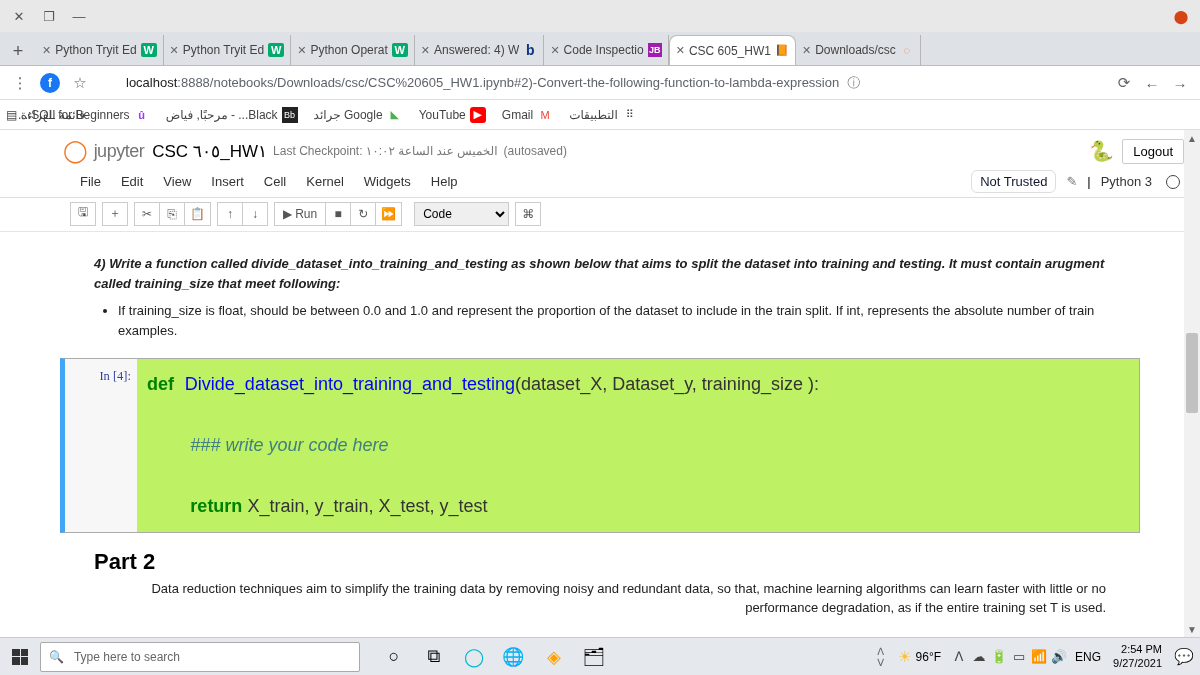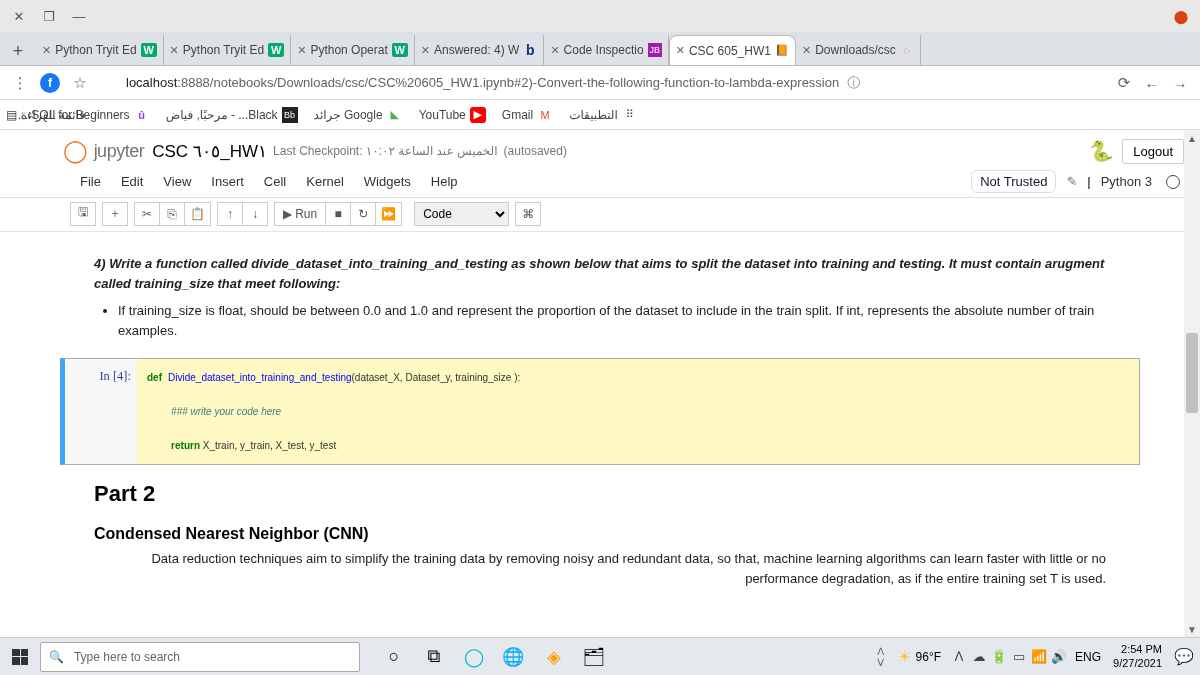--- a/index.html
+++ b/index.html
@@ -8,21 +8,21 @@
 .tb-btn { width:30px; height:30px; display:flex; align-items:center; justify-content:center; color:#555; cursor:pointer; }
 .tabs-row { height:34px; background:#dee1e6; display:flex; align-items:flex-end; padding-left:4px; border-bottom:1px solid #bbb; }
 .new-tab { width:28px; height:28px; display:flex; align-items:center; justify-content:center; font-size:18px; color:#555; margin-right:4px; cursor:pointer;}
 .tab { height:30px; display:flex; align-items:center; padding:0 6px; font-size:12px; color:#444; max-width:150px; border-right:1px solid #b5b5b5; cursor:pointer; }
 .tab.active { background:#fff; border-radius:8px 8px 0 0; border:1px solid #bbb; border-bottom:none; }
 .tab-close { font-size:11px; margin-right:4px; color:#666; }
 .tab-label { white-space:nowrap; overflow:hidden; text-overflow:clip; max-width:110px; }
 .tab-ico { width:14px; height:14px; margin-left:4px; font-size:11px; display:flex; align-items:center; justify-content:center; }
 .w3-ico { background:#04aa6d; color:#fff; font-weight:bold; border-radius:2px; width:16px; height:14px; }
 .b-ico { color:#0d3880; font-weight:bold; font-size:14px; }
-.jb-ico { background:#a21caf; color:#fff; font-size:9px; font-weight:normal; padding:1px 2px; }
+.jb-ico { background:#a21caf; color:#fff; font-size:9px; font-weight:bold; padding:1px 2px; }
 .jup-ico { color:#f37626; }
 .addr-bar { height:34px; background:#fff; display:flex; align-items:center; padding:0 6px; border-bottom:1px solid #ddd; }
 .ab-ico { width:28px; height:28px; display:flex; align-items:center; justify-content:center; color:#5f6368; cursor:pointer; font-size:15px; }
 .f-badge { width:20px; height:20px; border-radius:50%; background:#1877f2; color:#fff; font-size:12px; font-weight:bold; display:flex; align-items:center; justify-content:center; margin:0 6px; }
 .url-box { flex:1; height:28px; display:flex; align-items:center; padding:0 12px; font-size:13px; color:#5f6368; }
 .url-box .host { color:#202124;padding-left:20px; }
 .bm-bar { height:30px; background:#fff; display:flex; align-items:center; justify-content:flex-end; padding:0 10px; border-bottom:1px solid #ddd; font-size:12px; direction:rtl; }
 .bm-item { display:flex; align-items:center; margin:0 8px; color:#444; cursor:pointer; }
 .bm-ico { width:16px; height:16px; margin-left:4px; display:inline-flex; align-items:center; justify-content:center; font-size:11px; }
 .read-list { position:absolute; left:6px; top:0; height:30px; display:flex; align-items:center; font-size:12px; color:#444; cursor:pointer; }
@@ -46,21 +46,21 @@
 .tbtn { border:1px solid #ccc; background:#fff; height:24px; min-width:26px; display:flex; align-items:center; justify-content:center; font-size:12px; color:#555; cursor:pointer; padding:0 5px; }
 .tbtn + .tbtn { margin-left:-1px; }
 .tgroup { display:flex; margin-right:6px; }
 .run-btn { padding:0 8px; }
 .ct-sel { border:1px solid #ccc; height:24px; font-size:12px; padding:0 4px; margin-left:6px; min-width:95px; }
 .nb-area { padding:14px 30px 0 30px; background:#fff; }
 .prose { padding:8px 64px 10px 64px; font-size:13px; color:#222; line-height:1.5; }
 .prose ul { padding-left:24px; margin-top:8px; }
 .code-cell { margin:8px 30px 0 30px; border:1px solid #ababab; border-left:5px solid #42a5f5; background:#f7f7f7; display:flex; }
 .prompt { width:72px; text-align:right; padding:10px 6px 0 0; color:#303f9f; font-family:Liberation Serif, serif; font-size:12.5px; flex-shrink:0;}
-.code-area { flex:1; padding:10px 10px; font-family:Menlo,Consolas,monospace; font-size:10px; line-height:1.7; color:#333; background:#fef9c3; }
+.code-area { flex:1; padding:10px 10px; font-family:Menlo,Consolas,monospace; font-size:18px; line-height:1.7; color:#333; background:#bef264; }
 .kw { color:#008000; font-weight:bold; }
 .fn { color:#0000ff; }
 .cm { color:#408080; font-style:italic; }
 .h2 { font-size:22px; font-weight:bold; padding:16px 64px 4px 64px; }
 .h3 { font-size:16px; font-weight:bold; padding:14px 64px 6px 64px; }
 .sbar { position:absolute; right:0; top:0; bottom:0; width:16px; background:#f1f1f1; }
 .sbar-btn { height:16px; display:flex; align-items:center; justify-content:center; font-size:10px; color:#666; }
 .sbar-thumb { position:absolute; width:12px; left:2px; background:#c1c1c1; border-radius:2px; }
 .taskbar { position:absolute; bottom:0; left:0; right:0; height:38px; background:#e5e8ec; display:flex; align-items:center; border-top:1px solid #ccc; font-size:12px; }
 .tb-start { width:40px; height:38px; display:flex; align-items:center; justify-content:center; cursor:pointer; }
@@ -242,21 +242,20 @@
     <div class="code-cell">
       <div class="prompt">In [4]:</div>
       <div class="code-area">
         <span class="kw">def</span> <span class="fn">Divide_dataset_into_training_and_testing</span><span>(dataset_X, Dataset_y, training_size ):</span><br><br>
         &nbsp;&nbsp;&nbsp;&nbsp;<span class="cm">### write your code here</span><br><br>
         &nbsp;&nbsp;&nbsp;&nbsp;<span class="kw">return</span><span> X_train, y_train, X_test, y_test</span>
       </div>
     </div>
 
     <div class="h2">Part 2</div>
-    <div class="h3">Condensed Nearest Neighbor (CNN)</div>
     <div class="prose" style="padding-top:0;text-align:right;">
       <div>Data reduction techniques aim to simplify the training data by removing noisy and redundant data, so that, machine learning algorithms can learn faster with little or no performance degradation, as if the entire training set T is used.</div>
     </div>
   </div>
 
   <div class="sbar">
     <div class="sbar-btn">▲</div>
     <div class="sbar-thumb" style="top:40%;height:80px;"></div>
     <div class="sbar-btn" style="position:absolute;bottom:0;width:100%;">▼</div>
   </div>

